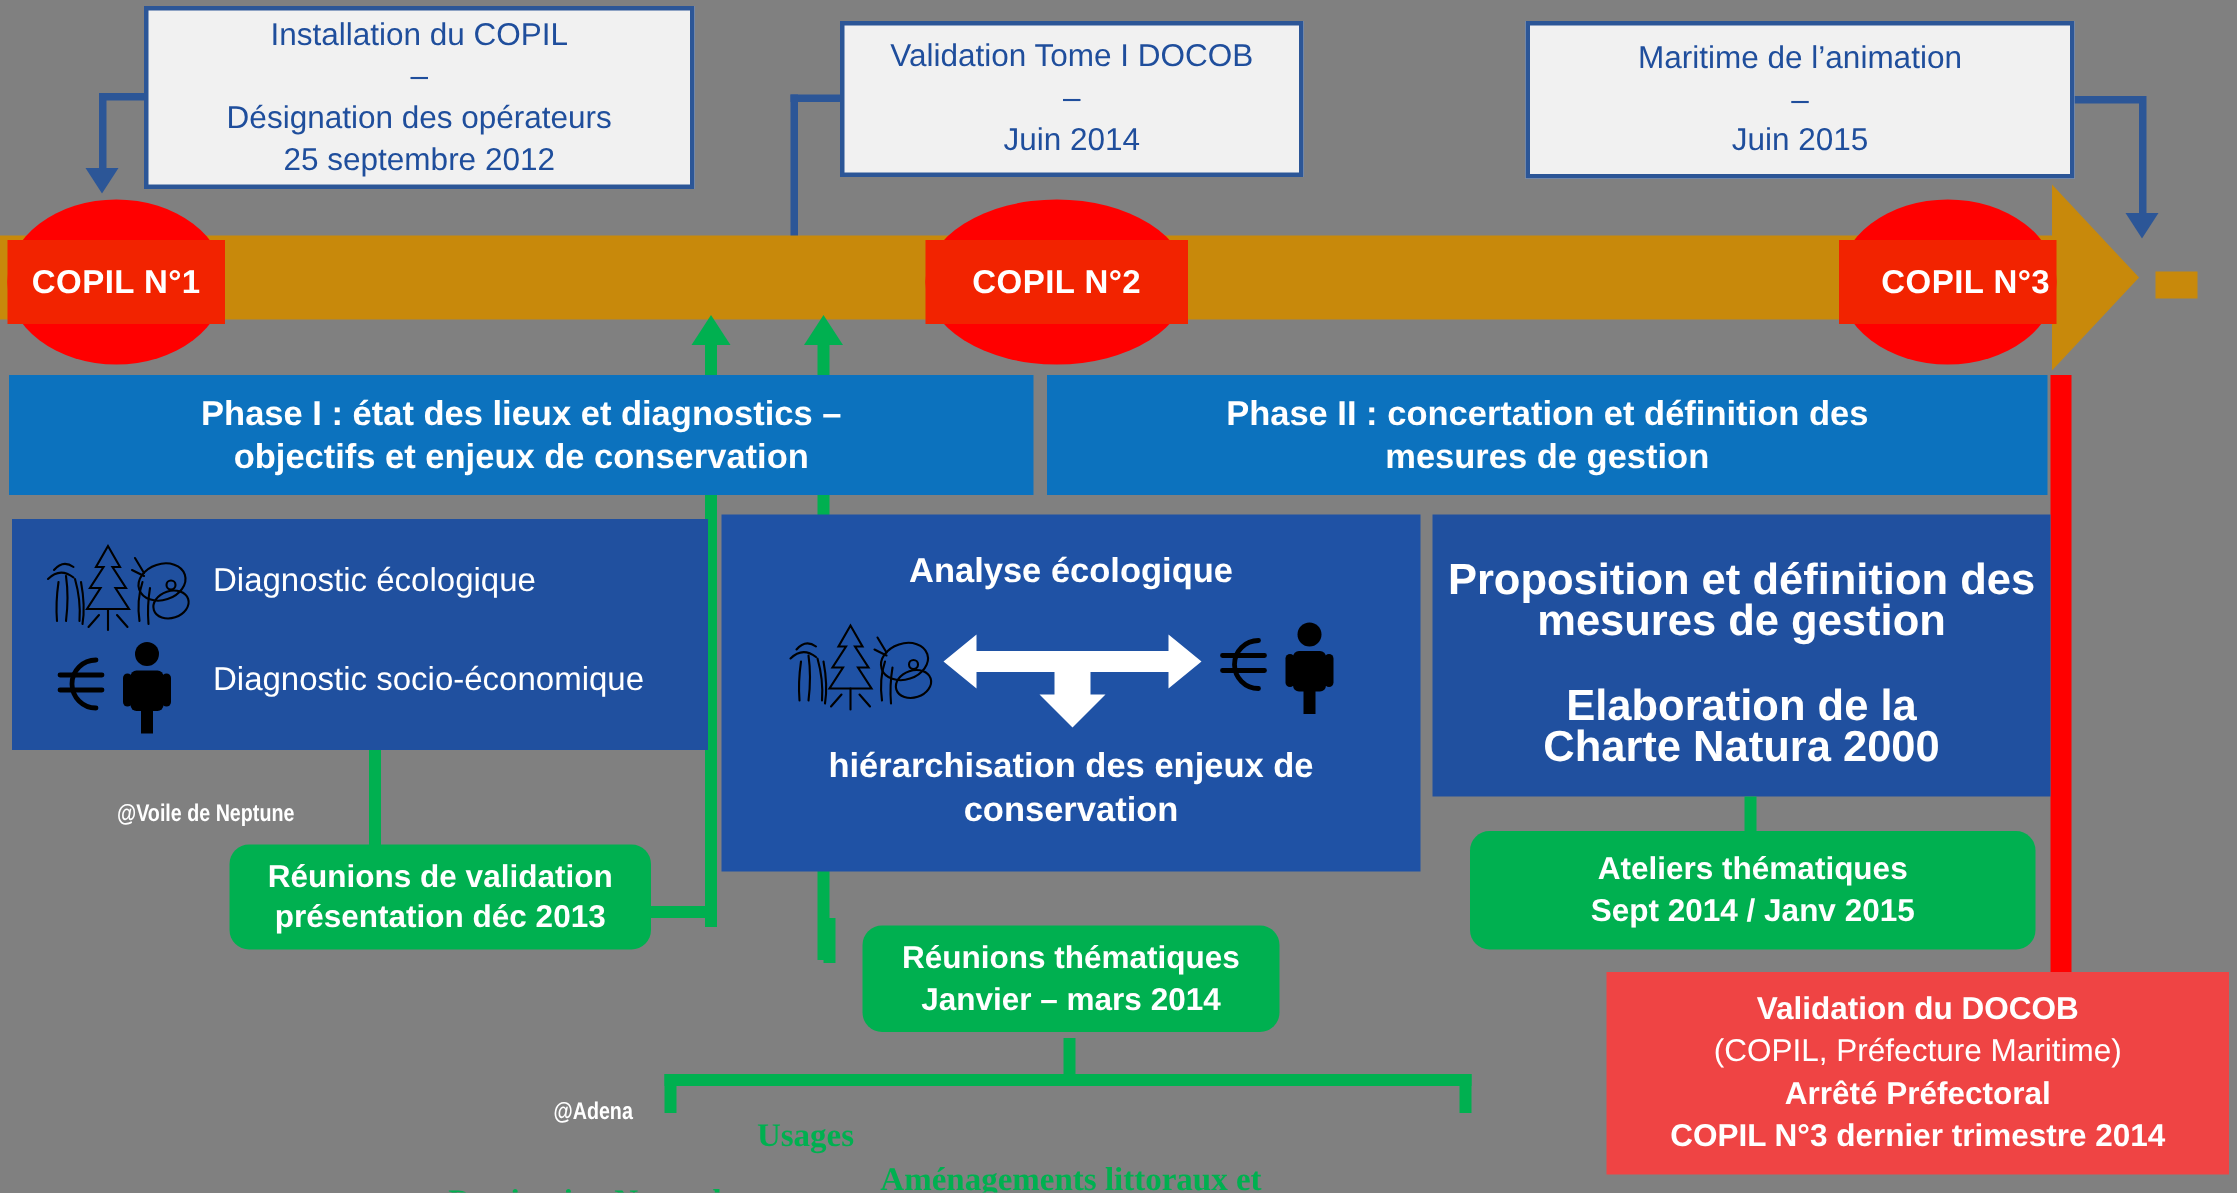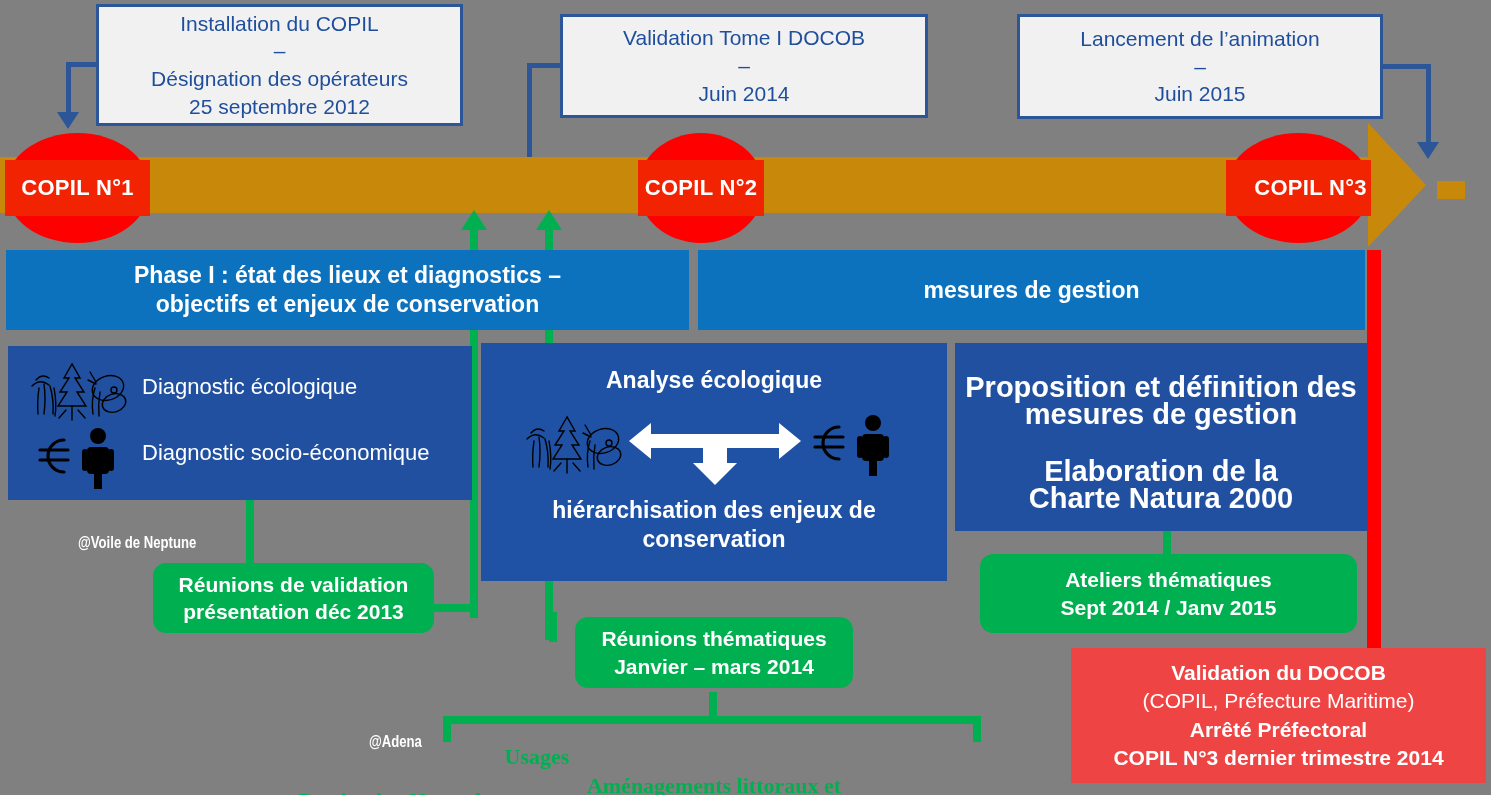--- a/index.html
+++ b/index.html
@@ -158,57 +158,58 @@
 
   <div class="abs callout" style="left:96px;top:4px;width:367px;height:122px;">
     <div>
       <span>Installation du COPIL</span>
       <span>–</span>
       <span>Désignation des opérateurs</span>
       <span>25 septembre 2012</span>
     </div>
   </div>
 
-  <div class="abs callout" style="left:560px;top:14px;width:368px;height:104px;">
+  <div class="abs callout" style="left:560px;top:14px;width:309px;height:104px;">
     <div>
       <span>Validation Tome I DOCOB</span>
       <span>–</span>
       <span>Juin 2014</span>
     </div>
   </div>
 
   <div class="abs callout" style="left:1017px;top:14px;width:366px;height:105px;">
     <div>
-      <span>Lancement de l’animation</span>
+      <span>Maritime de l’animation</span>
       <span>–</span>
       <span>Juin 2015</span>
     </div>
   </div>
 
   <div class="abs copil" style="left:5px;top:133px;width:145px;height:110px;">
     <div class="band"></div>
     <span class="lbl">COPIL N°1</span>
   </div>
-  <div class="abs copil" style="left:638px;top:133px;width:126px;height:110px;">
+  <div class="abs copil" style="left:617px;top:133px;width:175px;height:110px;">
     <div class="band"></div>
     <span class="lbl">COPIL N°2</span>
   </div>
   <div class="abs copil" style="left:1226px;top:133px;width:145px;height:110px;padding-left:24px;">
     <div class="band"></div>
     <span class="lbl">COPIL N°3</span>
   </div>
 
   <div class="abs phase" style="left:6px;top:250px;width:683px;height:80px;">
     <div>
       <div>Phase I : état des lieux et diagnostics –</div>
       <div>objectifs et enjeux de conservation</div>
     </div>
   </div>
   <div class="abs phase" style="left:698px;top:250px;width:667px;height:80px;">
     <div>
+      <div>Phase II : concertation et définition des</div>
       <div>mesures de gestion</div>
     </div>
   </div>
 
   <div class="abs ln-red" style="left:1367px;top:250px;width:14px;height:420px;"></div>
 
   <div class="abs dbox center" style="left:481px;top:343px;width:466px;height:238px;">
     <div class="abs dtext-bold" style="left:0;top:23px;width:466px;font-size:23px;">Analyse écologique</div>
 
     <span class="abs" style="left:40px;top:68px;width:106px;height:66px;">

